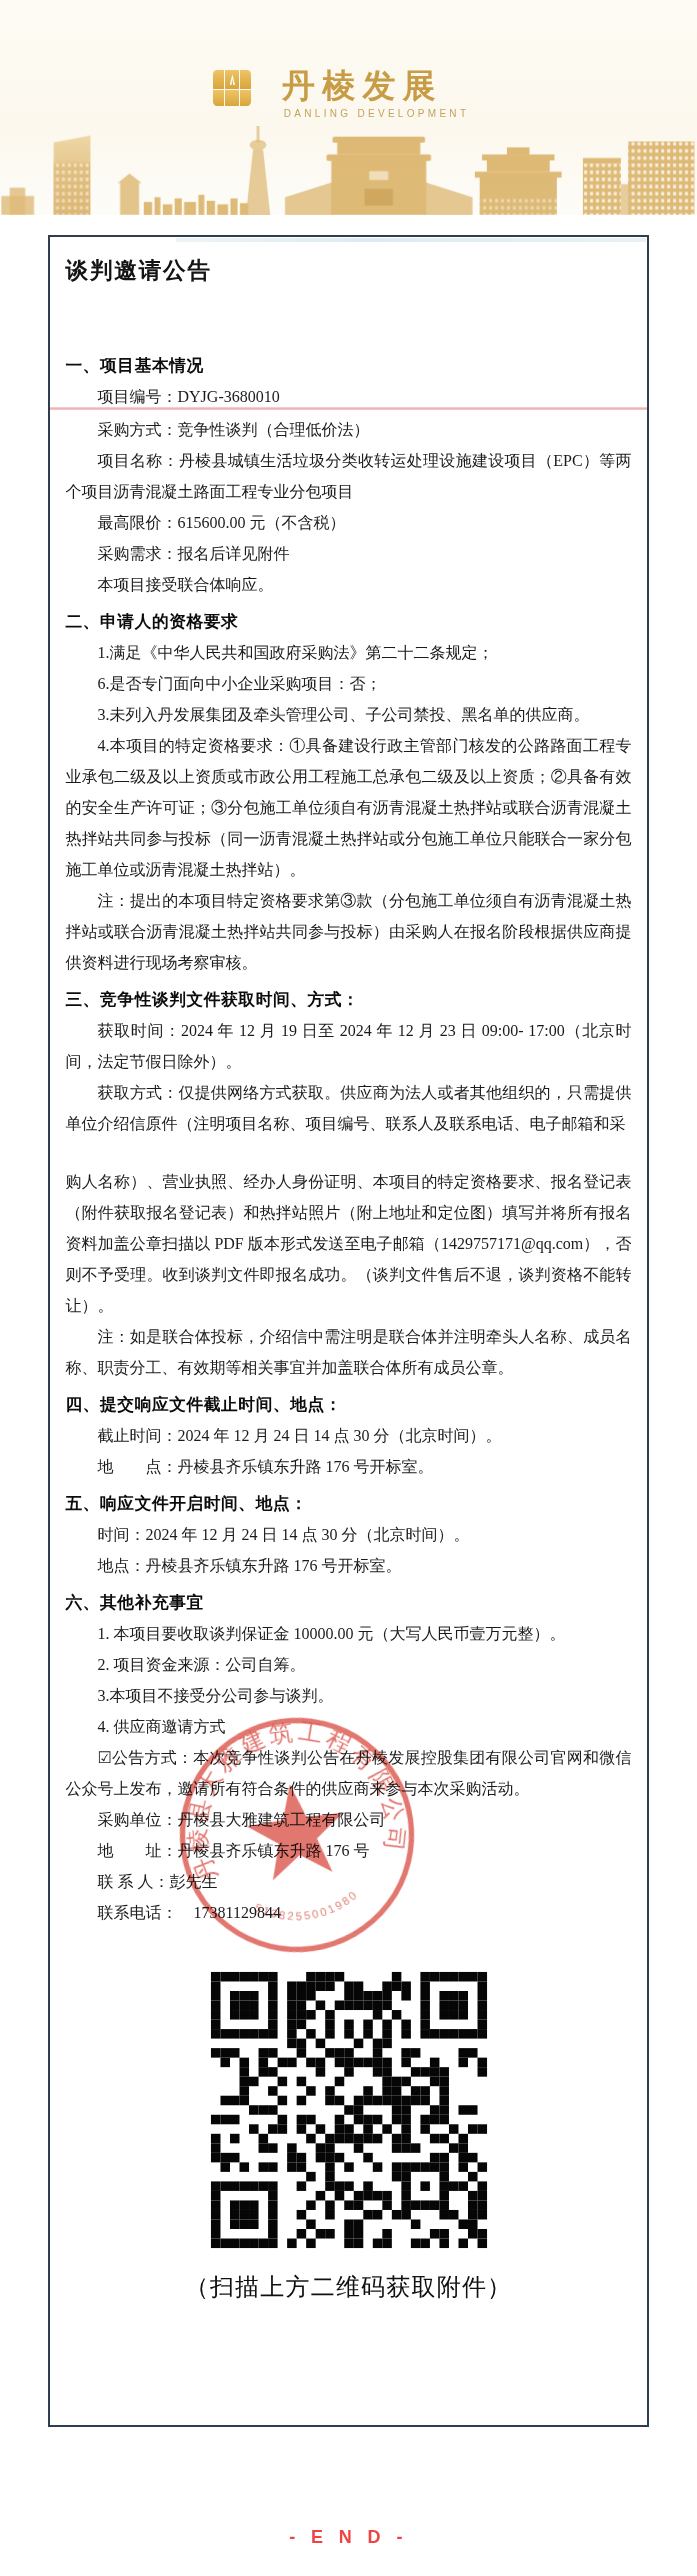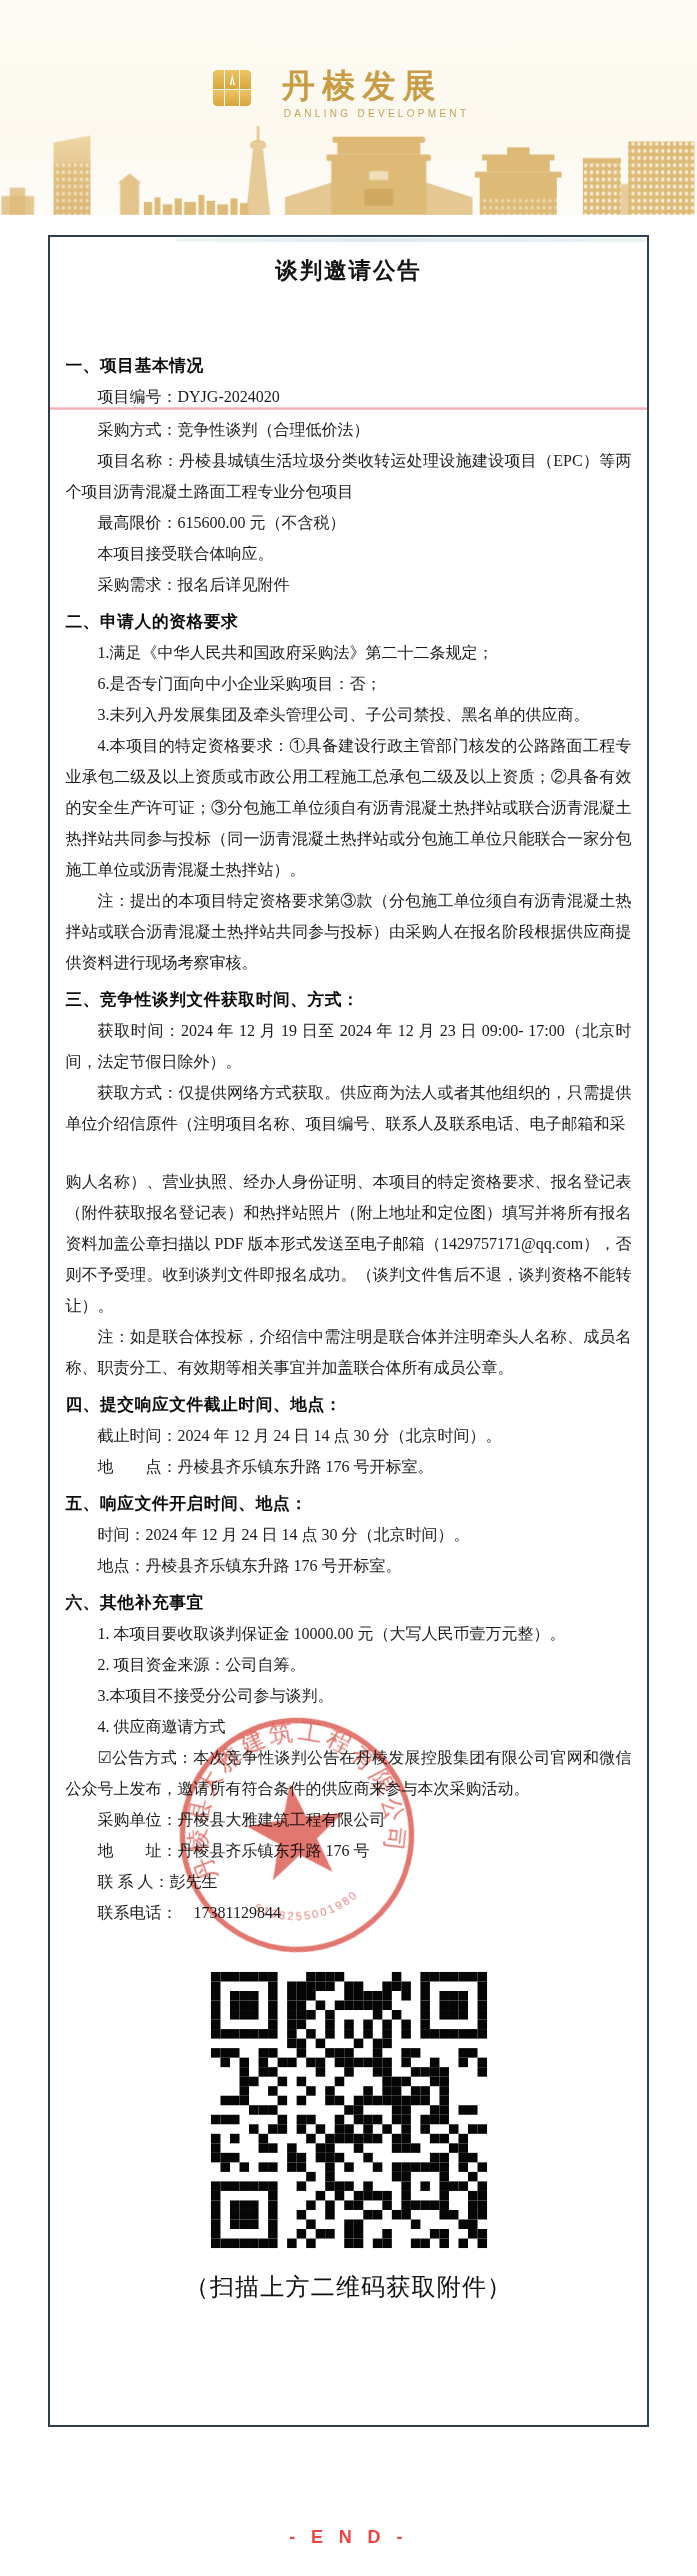--- a/index.html
+++ b/index.html
@@ -43,21 +43,21 @@
   .doc-card {
     position:absolute; top:235px; left:48px; width:597px; height:2188px;
     background:#ffffff; border:2.4px solid #2e3e50;
   }
   .scan-artifact {
     position:absolute; top:1.2px; left:126px; width:470px; height:4.2px;
     background:linear-gradient(90deg,#eef4f6,#dfeaf0 40%,#e9f1f4);
   }
   .doc-inner { position:absolute; inset:0; padding:0 15.5px; overflow:hidden; }
   .doc-title {
-    margin:18px 0 64px; text-align:center; font-size:22.6px; font-weight:bold;
+    margin:18px 0 64px; text-align:left; font-size:22.6px; font-weight:bold;
     letter-spacing:1.8px; color:#141414;
   }
   .doc-h {
     margin:6px 0 0; font-size:16.7px; line-height:31px; font-weight:700;
     letter-spacing:0.6px; color:#0c0c0c;
     font-family:"Liberation Sans","DejaVu Sans",sans-serif;
   }
   .doc-p {
     margin:0; font-size:16px; line-height:31px; color:#1b1b1b;
     text-indent:2em; text-align:justify;
@@ -156,27 +156,27 @@
     </g>
   </svg>
 </div>
 
 <div class="doc-card">
   <div class="scan-artifact"></div>
   <div class="doc-inner">
     <h1 class="doc-title">谈判邀请公告</h1>
     <div id="doc-blocks">
         <h3 class="doc-h">一、项目基本情况</h3>
-        <p class="doc-p">项目编号：DYJG-2024020</p>
+        <p class="doc-p">项目编号：DYJG-3680010</p>
         <div class="pink-rule"></div>
         <p class="doc-p">采购方式：竞争性谈判（合理低价法）</p>
         <p class="doc-p">项目名称：丹棱县城镇生活垃圾分类收转运处理设施建设项目（EPC）等两个项目沥青混凝土路面工程专业分包项目</p>
         <p class="doc-p">最高限价：615600.00 元（不含税）</p>
+        <p class="doc-p">采购需求：报名后详见附件</p>
         <p class="doc-p">本项目接受联合体响应。</p>
-        <p class="doc-p">采购需求：报名后详见附件</p>
         <h3 class="doc-h">二、申请人的资格要求</h3>
         <p class="doc-p">1.满足《中华人民共和国政府采购法》第二十二条规定；</p>
         <p class="doc-p">6.是否专门面向中小企业采购项目：否；</p>
         <p class="doc-p">3.未列入丹发展集团及牵头管理公司、子公司禁投、黑名单的供应商。</p>
         <p class="doc-p">4.本项目的特定资格要求：①具备建设行政主管部门核发的公路路面工程专业承包二级及以上资质或市政公用工程施工总承包二级及以上资质；②具备有效的安全生产许可证；③分包施工单位须自有沥青混凝土热拌站或联合沥青混凝土热拌站共同参与投标（同一沥青混凝土热拌站或分包施工单位只能联合一家分包施工单位或沥青混凝土热拌站）。</p>
         <p class="doc-p">注：提出的本项目特定资格要求第③款（分包施工单位须自有沥青混凝土热拌站或联合沥青混凝土热拌站共同参与投标）由采购人在报名阶段根据供应商提供资料进行现场考察审核。</p>
         <h3 class="doc-h">三、竞争性谈判文件获取时间、方式：</h3>
         <p class="doc-p">获取时间：2024 年 12 月 19 日至 2024 年 12 月 23 日 09:00- 17:00（北京时间，法定节假日除外）。</p>
         <p class="doc-p">获取方式：仅提供网络方式获取。供应商为法人或者其他组织的，只需提供单位介绍信原件（注明项目名称、项目编号、联系人及联系电话、电子邮箱和采</p>
         <p class="doc-p no-indent gap">购人名称）、营业执照、经办人身份证明、本项目的特定资格要求、报名登记表（附件获取报名登记表）和热拌站照片（附上地址和定位图）填写并将所有报名资料加盖公章扫描以 PDF 版本形式发送至电子邮箱（1429757171@qq.com），否则不予受理。收到谈判文件即报名成功。（谈判文件售后不退，谈判资格不能转让）。</p>

